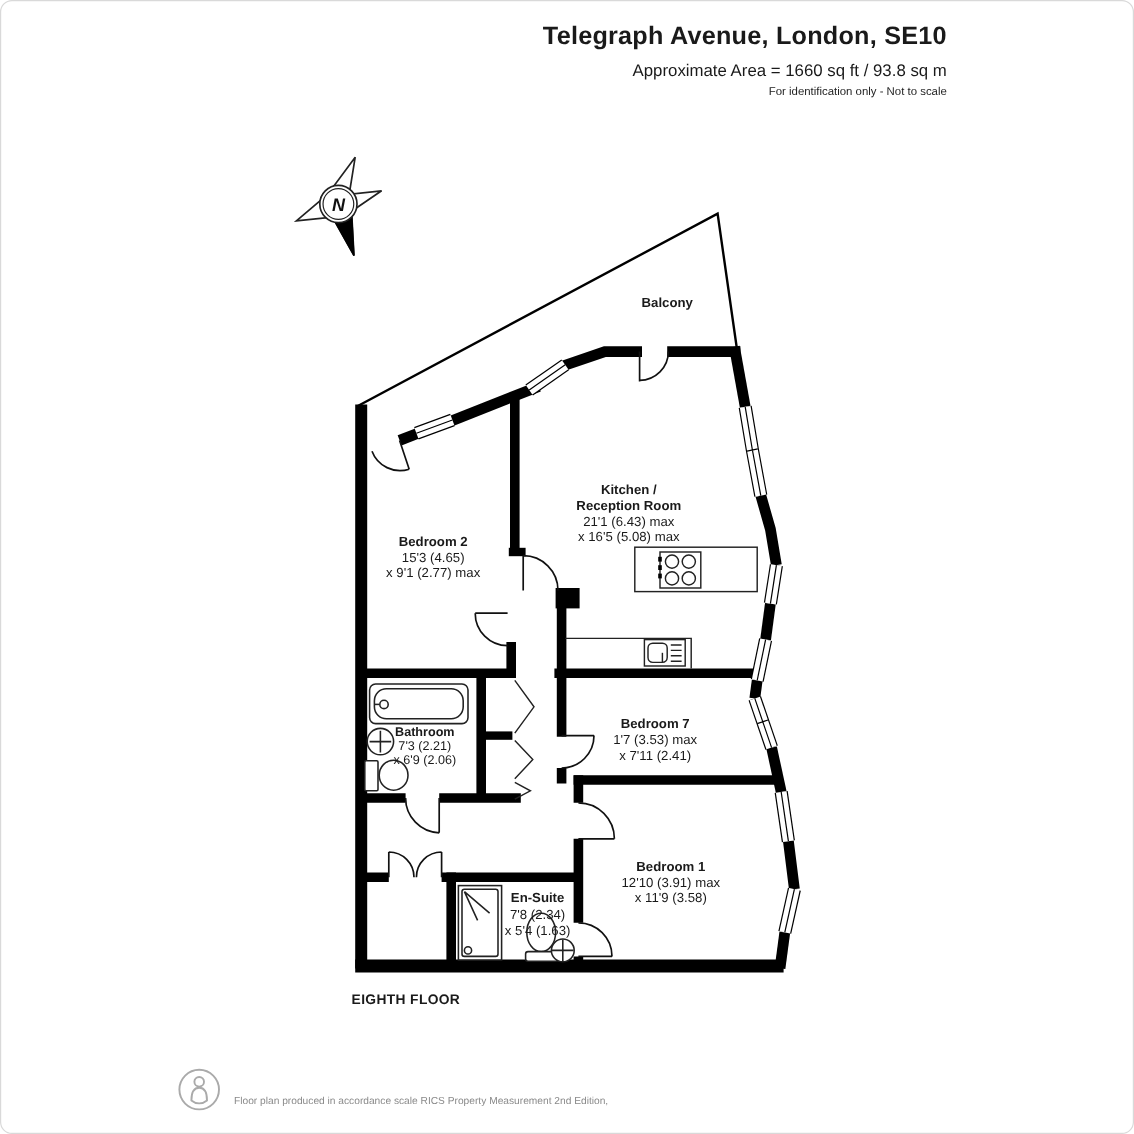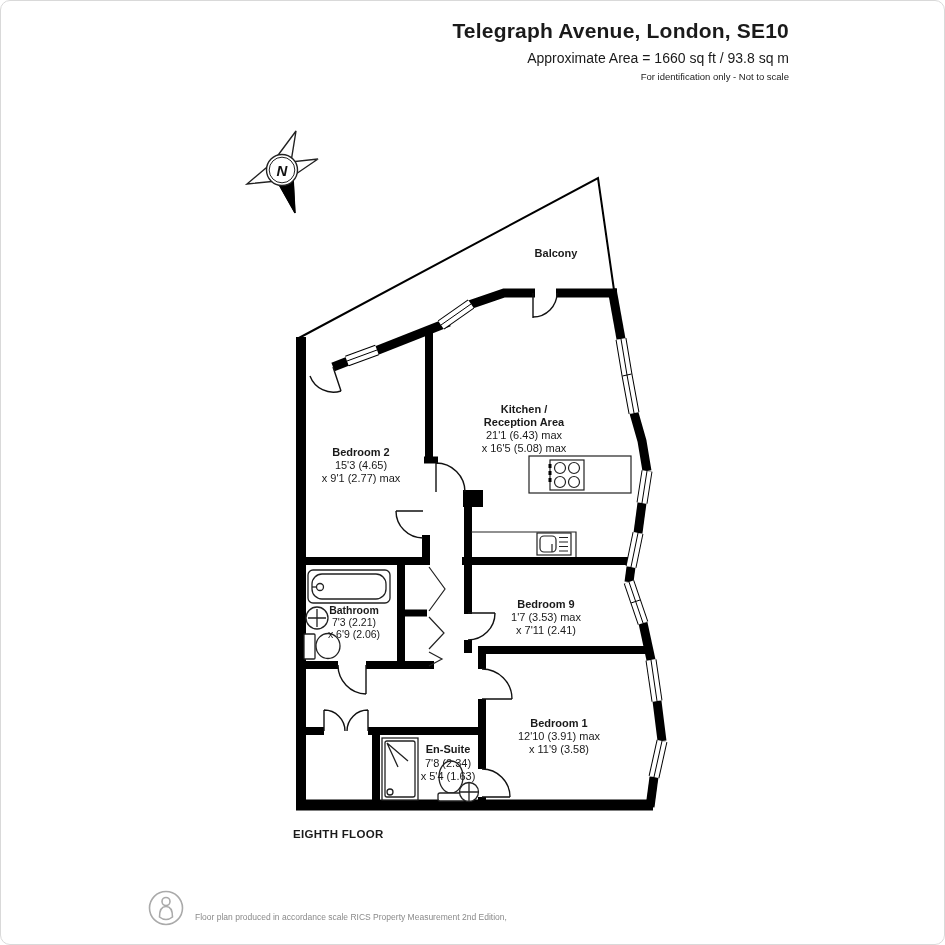--- a/index.html
+++ b/index.html
@@ -198,33 +198,33 @@
     <div class="area">Approximate Area = 1660 sq ft / 93.8 sq m</div>
     <div class="note">For identification only - Not to scale</div>
   </div>
 
   <div class="room-label lbl-balcony">
     <span class="rname">Balcony</span>
   </div>
 
   <div class="room-label lbl-kitchen">
     <div class="rname">Kitchen /</div>
-    <div class="rname">Reception Area</div>
+    <div class="rname">Reception Room</div>
     <div>21'1 (6.43) max</div>
     <div>x 16'5 (5.08) max</div>
   </div>
 
   <div class="room-label lbl-bedroom2">
     <div class="rname">Bedroom 2</div>
     <div>15'3 (4.65)</div>
     <div>x 9'1 (2.77) max</div>
   </div>
 
   <div class="room-label lbl-bedroom3">
-    <div class="rname">Bedroom 9</div>
+    <div class="rname">Bedroom 7</div>
     <div>1'7 (3.53) max</div>
     <div>x 7'11 (2.41)</div>
   </div>
 
   <div class="room-label lbl-bedroom1">
     <div class="rname">Bedroom 1</div>
     <div>12'10 (3.91) max</div>
     <div>x 11'9 (3.58)</div>
   </div>
 

